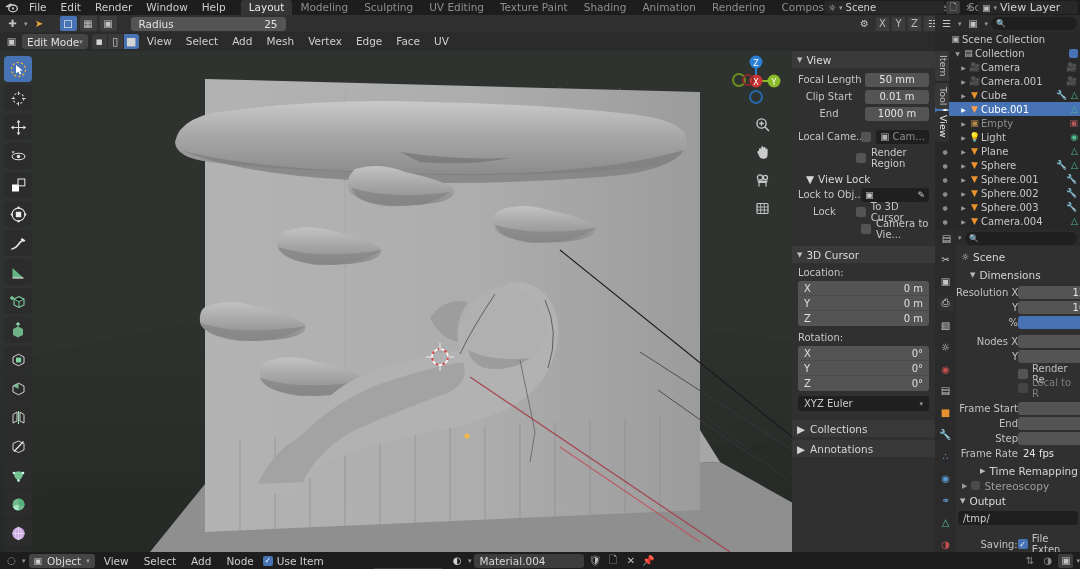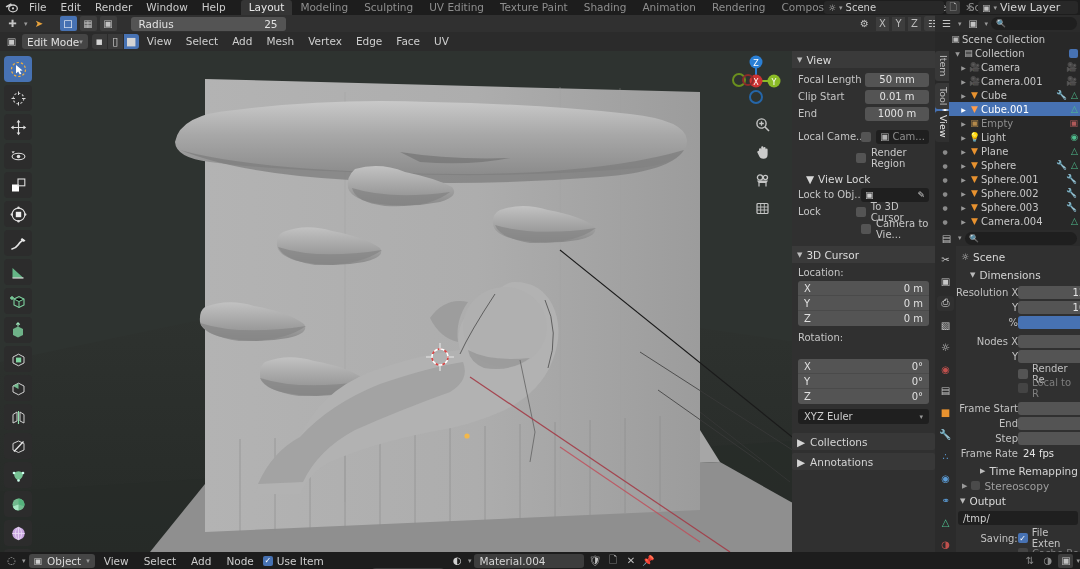--- a/index.html
+++ b/index.html
@@ -64,21 +64,21 @@
 
   
   .npanel{position:absolute;right:145px;top:51px;width:143px;height:501px;background:#303030;z-index:18;overflow:hidden;}
   .ntabs{position:absolute;right:131px;top:51px;width:14px;z-index:19;display:flex;flex-direction:column;gap:2px;}
   .ntab{width:14px;background:#383838;border-radius:3px 0 0 3px;writing-mode:vertical-rl;text-orientation:mixed;font-size:9.5px;color:#bdbdbd;padding:4px 0;text-align:center;}
   .ntab.on{background:#303030;color:#e8e8e8;}
   .panel-hdr{height:17px;display:flex;align-items:center;gap:4px;padding:0 5px;background:#3a3a3a;font-size:10.5px;color:#dcdcdc;}
   .panel-hdr .tri{font-size:7px;color:#bbb;}
   .panel-body{padding:4px 6px 6px 6px;}
   .prow{display:flex;align-items:center;height:15px;margin-bottom:2px;gap:5px;}
-  .plabel{font-size:10px;color:#c5c5c5;text-align:left;white-space:nowrap;}
+  .plabel{font-size:10px;color:#c5c5c5;text-align:center;white-space:nowrap;}
   .pfield{background:#545454;border-radius:3px;height:14px;flex:1;display:flex;align-items:center;justify-content:center;font-size:10px;color:#e4e4e4;}
   .pfield.dark{background:#1f1f1f;justify-content:space-between;padding:0 4px;}
   .vecbox{background:#545454;border-radius:3px;overflow:hidden;}
   .vecrow{height:15px;display:flex;align-items:center;justify-content:space-between;padding:0 6px;font-size:10px;color:#e0e0e0;border-bottom:1px solid #4a4a4a;}
   .vecrow:last-child{border-bottom:none;}
   .cbrow{display:flex;align-items:center;gap:5px;height:15px;font-size:10px;color:#c8c8c8;}
   .cbox{width:10px;height:10px;background:#545454;border-radius:2px;flex:none;}
   .cbox.checked{background:#4772b3;}
   .subhdr{display:flex;align-items:center;gap:4px;font-size:10.5px;color:#d8d8d8;height:16px;padding-left:8px;}
   .dropfield{background:#1f1f1f;border-radius:3px;height:15px;display:flex;align-items:center;justify-content:space-between;padding:0 6px;font-size:10px;color:#ccc;}
@@ -599,21 +599,21 @@
         </div>
         <div class="vecrow">
           <span>Y</span>
           <span>0 m</span>
         </div>
         <div class="vecrow">
           <span>Z</span>
           <span>0 m</span>
         </div>
       </div>
-      <div style="font-size:10px;color:#c5c5c5;margin:6px 0 16px 0">Rotation:</div>
+      <div style="font-size:10px;color:#c5c5c5;margin:6px 0 3px 0">Rotation:</div>
       <div class="vecbox">
         <div class="vecrow">
           <span>X</span>
           <span>0°</span>
         </div>
         <div class="vecrow">
           <span>Y</span>
           <span>0°</span>
         </div>
         <div class="vecrow">
@@ -886,21 +886,21 @@
         <span class="cbox" style="width:9px;height:9px;background:#4a4a4a"></span>
         <span>Stereoscopy</span>
       </div>
       <div class="ptitle2">
         <span class="tri" style="font-size:7px;color:#bbb">▼</span>
         <span>Output</span>
       </div>
       <div class="pathfield">
         <span>/tmp/</span>
       </div>
-      <div class="prow2" style="margin-top:6px">
+      <div class="prow2" style="margin-top:12px">
         <span class="l">Saving:</span>
         <span style="display:flex;align-items:center;gap:4px;font-size:10px;color:#c4c4c4;margin-left:0">
           <span class="cbox checked" style="display:flex;align-items:center;justify-content:center;color:#fff;font-size:8px">✓</span>
           <span>File Exten</span>
         </span>
       </div>
       <div class="pcb dim">
         <span class="cbox" style="background:#444"></span>
         <span>Cache Re</span>
       </div>

